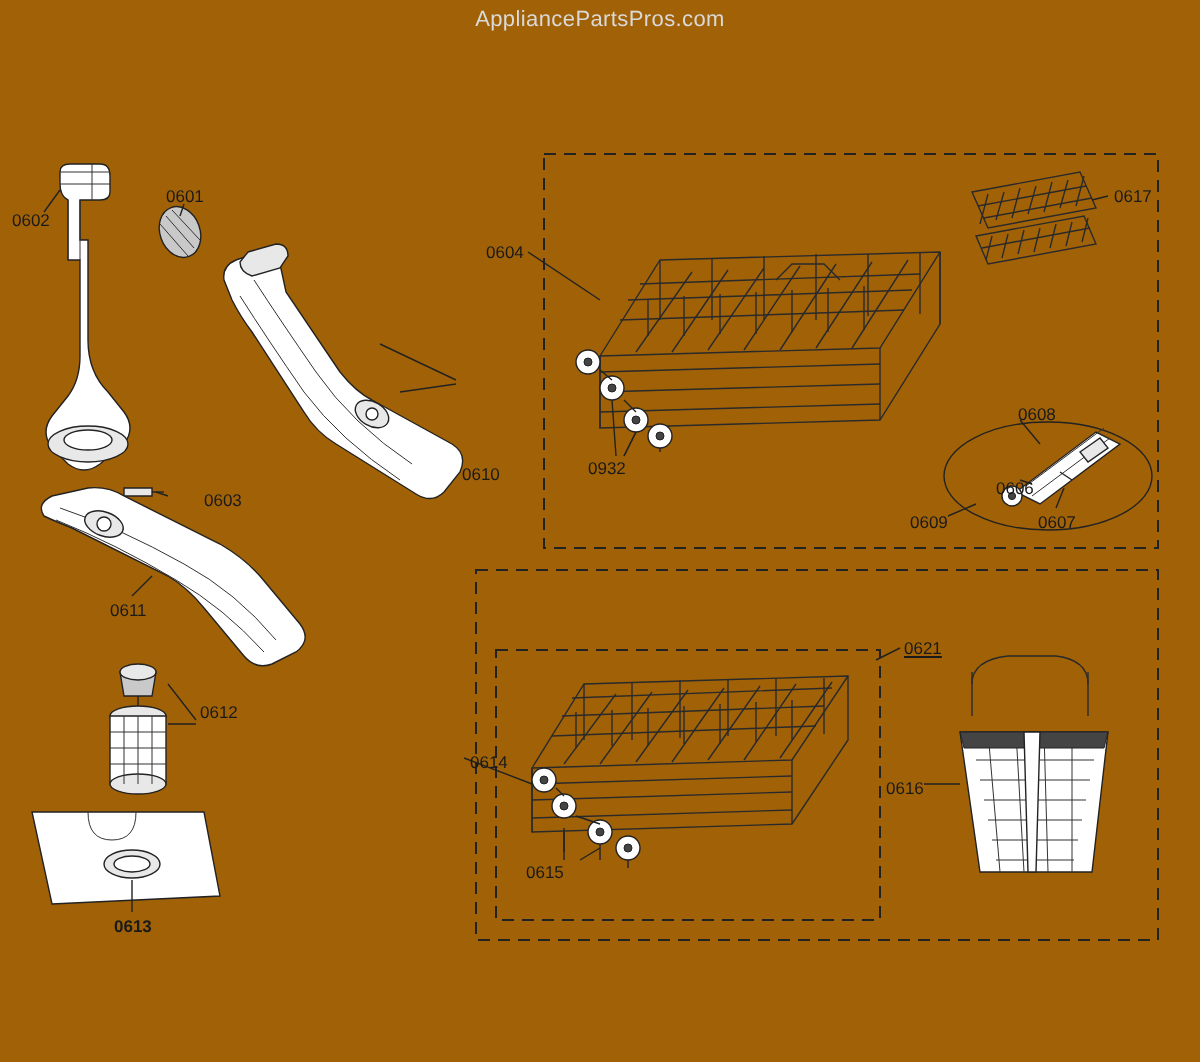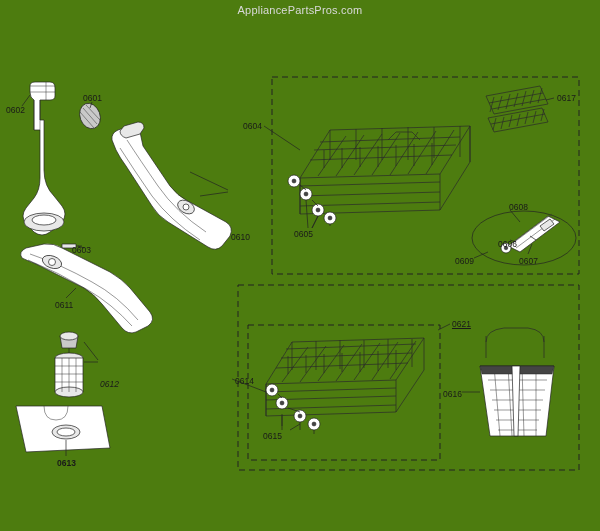--- a/index.html
+++ b/index.html
@@ -7,21 +7,21 @@
     padding: 0;
     background: #ffffff;
   }
   body {
     font-family: "Liberation Sans", sans-serif;
   }
   #page {
     position: relative;
     width: 600px;
     height: 531px;
-    background: #4d7c0f;
+    background: #a16207;
     overflow: hidden;
   }
   .watermark {
     position: absolute;
     top: 4px;
     left: 0;
     width: 100%;
     text-align: center;
     font-size: 11px;
     color: #d9d9d9;
@@ -261,26 +261,26 @@
       <path class="ln" d="M66,456 L66,440"></path>
     </g>
   </svg>
 
   <div class="label" style="left:6px; top:106px;">0602</div>
   <div class="label" style="left:83px; top:94px;">0601</div>
   <div class="label" style="left:243px; top:122px;">0604</div>
   <div class="label" style="left:557px; top:94px;">0617</div>
   <div class="label" style="left:231px; top:188px;margin-top:45px;">0610</div>
   <div class="label" style="left:509px; top:203px;">0608</div>
-  <div class="label" style="left:294px; top:230px;">0605</div>
+  <div class="label" style="left:294px; top:230px;">0932</div>
   <div class="label" style="left:498px; top:240px;">0606</div>
   <div class="label" style="left:519px; top:257px;">0607</div>
   <div class="label" style="left:455px; top:257px;">0609</div>
-  <div class="label" style="left:72px; top:246px;">0603</div>
+  <div class="label" style="left:102px; top:246px;">0603</div>
   <div class="label" style="left:55px; top:301px;">0611</div>
-  <div class="label" style="left:100px; top:380px;font-style:italic;">0612</div>
+  <div class="label" style="left:100px; top:352px;">0612</div>
   <div class="label" style="left:452px; top:320px;text-decoration:underline;">0621</div>
   <div class="label" style="left:198px; top:377px;margin-left:37px;">0614</div>
   <div class="label" style="left:443px; top:390px;">0616</div>
   <div class="label" style="left:263px; top:432px;">0615</div>
   <div class="label" style="left:57px; top:459px;font-weight:bold;">0613</div>
 
 </div>
 
 </body></html>

